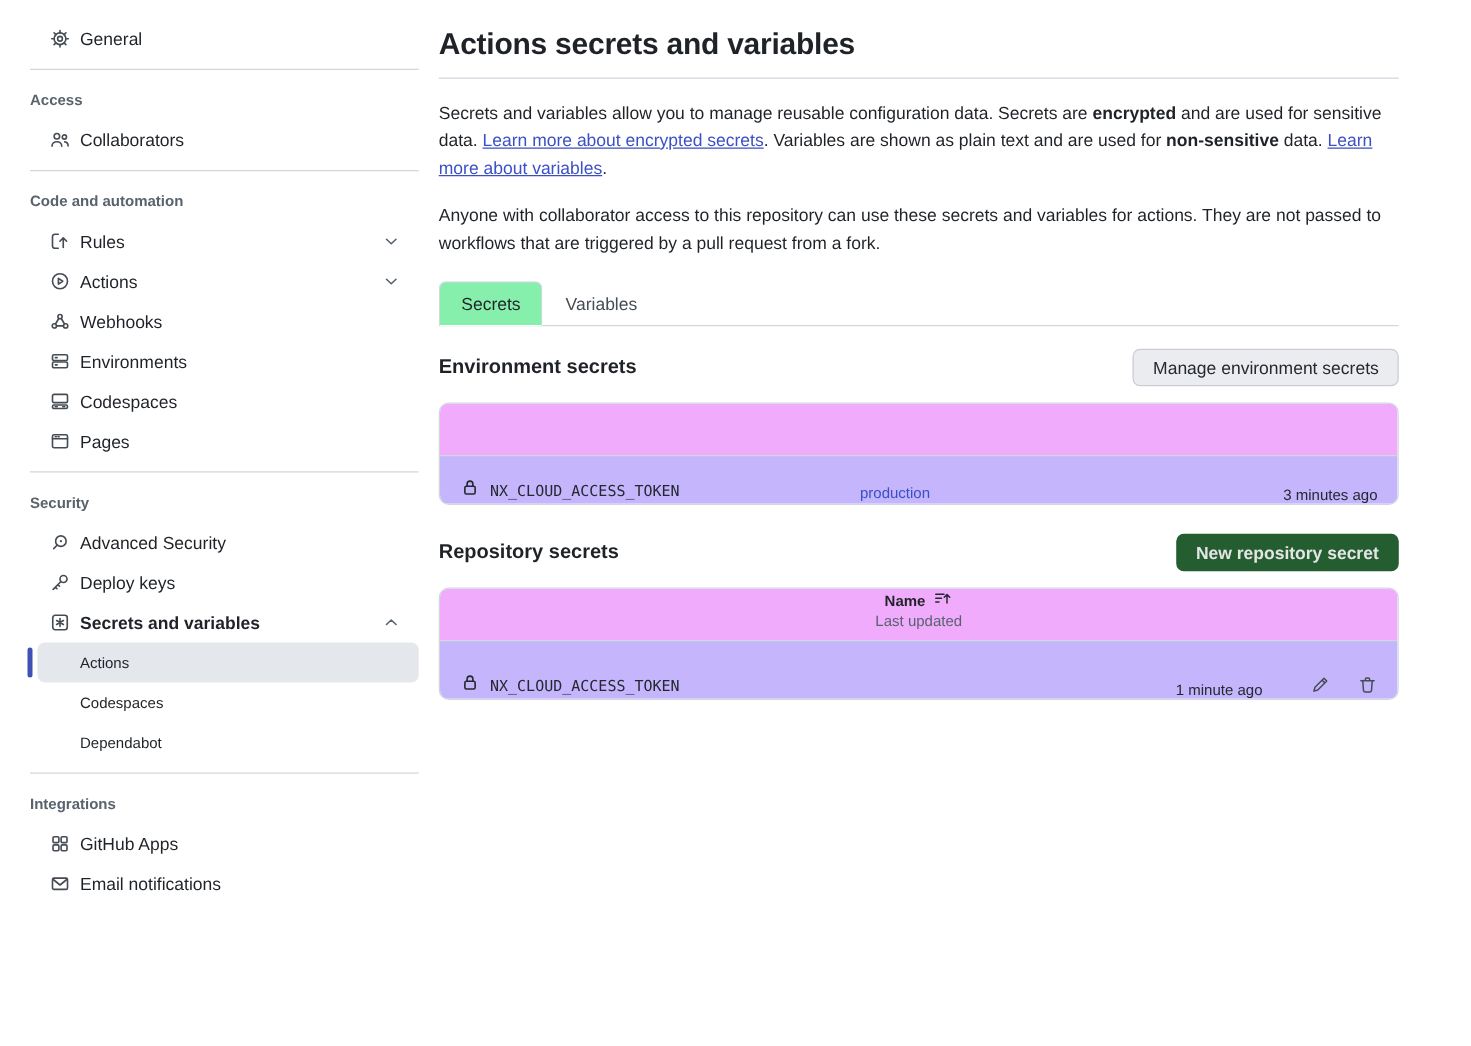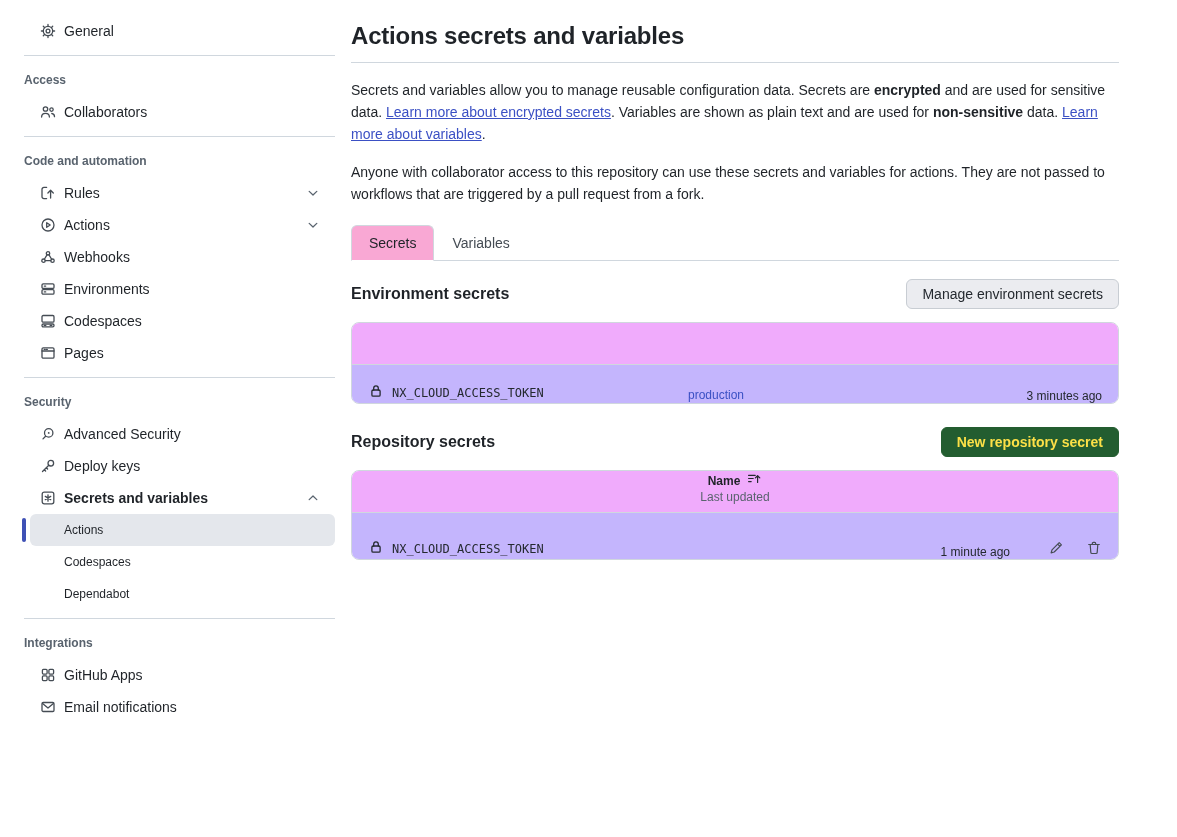--- a/index.html
+++ b/index.html
@@ -25,30 +25,30 @@
 
   
   .main { width:768px; flex:0 0 768px; margin-left:16px; padding-top:22px; }
   .page-title { font-size:24px; font-weight:600; letter-spacing:-0.2px; }
   .title-rule { border:none; border-top:1px solid #d0d7de; margin-top:12px; }
   .para { font-size:14px; line-height:22px; margin-top:16px; }
   .para b { font-weight:700; }
   a.textlink { color:#3b50c4; text-decoration:underline; cursor:pointer; }
 
   .tabs { margin-top:20px; display:flex; align-items:flex-end; border-bottom:1px solid #d0d7de; }
-  .tab-active { background:#f9a8d4; border:1px solid #d0d7de; border-bottom:1px solid #fff;
+  .tab-active { background:#86efac; border:1px solid #d0d7de; border-bottom:1px solid #fff;
       border-radius:6px 6px 0 0; padding:9px 17px; font-size:14px; margin-bottom:-1px; cursor:pointer; }
   .tab-inactive { padding:9px 18px; font-size:14px; color:#454c54; cursor:pointer; }
 
   .sec-head { margin-top:17px; display:flex; align-items:center; justify-content:space-between; height:32px; }
   .sec-head h3 { font-size:16px; font-weight:700; }
   .btn-gray { background:#ebecf0; border:1px solid #c8cdd3; border-radius:6px; padding:6px 15px;
       font-size:14px; font-weight:500; color:#24292f; font-family:inherit; cursor:pointer; }
   .btn-green { background:#235d30; border:1px solid #235d30; border-radius:6px; padding:6px 15px;
-      font-size:14px; font-weight:600; color:#fde047; font-family:inherit; cursor:pointer; }
+      font-size:14px; font-weight:600; color:#e5e5e5; font-family:inherit; cursor:pointer; }
 
   .tbl { margin-top:12px; border:1px solid #d0d7de; border-radius:8px; overflow:hidden; }
   .tbl-head { background:#f0abfc; display:flex; align-items:center; padding:0 16px; height:41px; font-size:12px;flex-direction:column; }
   .tbl-row  { border-top:1px solid #d0d7de; display:flex; align-items:flex-end; padding:0 16px; background:#c4b5fd; }
   .row1 { height:39px; } .row2 { height:47px; }
   .col-name-h { font-weight:700; display:flex; align-items:center; gap:6px; }
   .muted { color:#59636e; }
   .c-name1 { flex:0 0 320px; } .c-env { flex:1; } .c-upd1 { flex:0 0 140px; text-align:right; }
   .c-name2 { flex:1; } .c-upd2 { flex:0 0 120px; text-align:right; } .c-act { flex:0 0 92px; display:flex; justify-content:flex-end; gap:22px; align-items:center; }
   .token { font-family:"DejaVu Sans Mono", monospace; font-size:12px; color:#24292f; }

